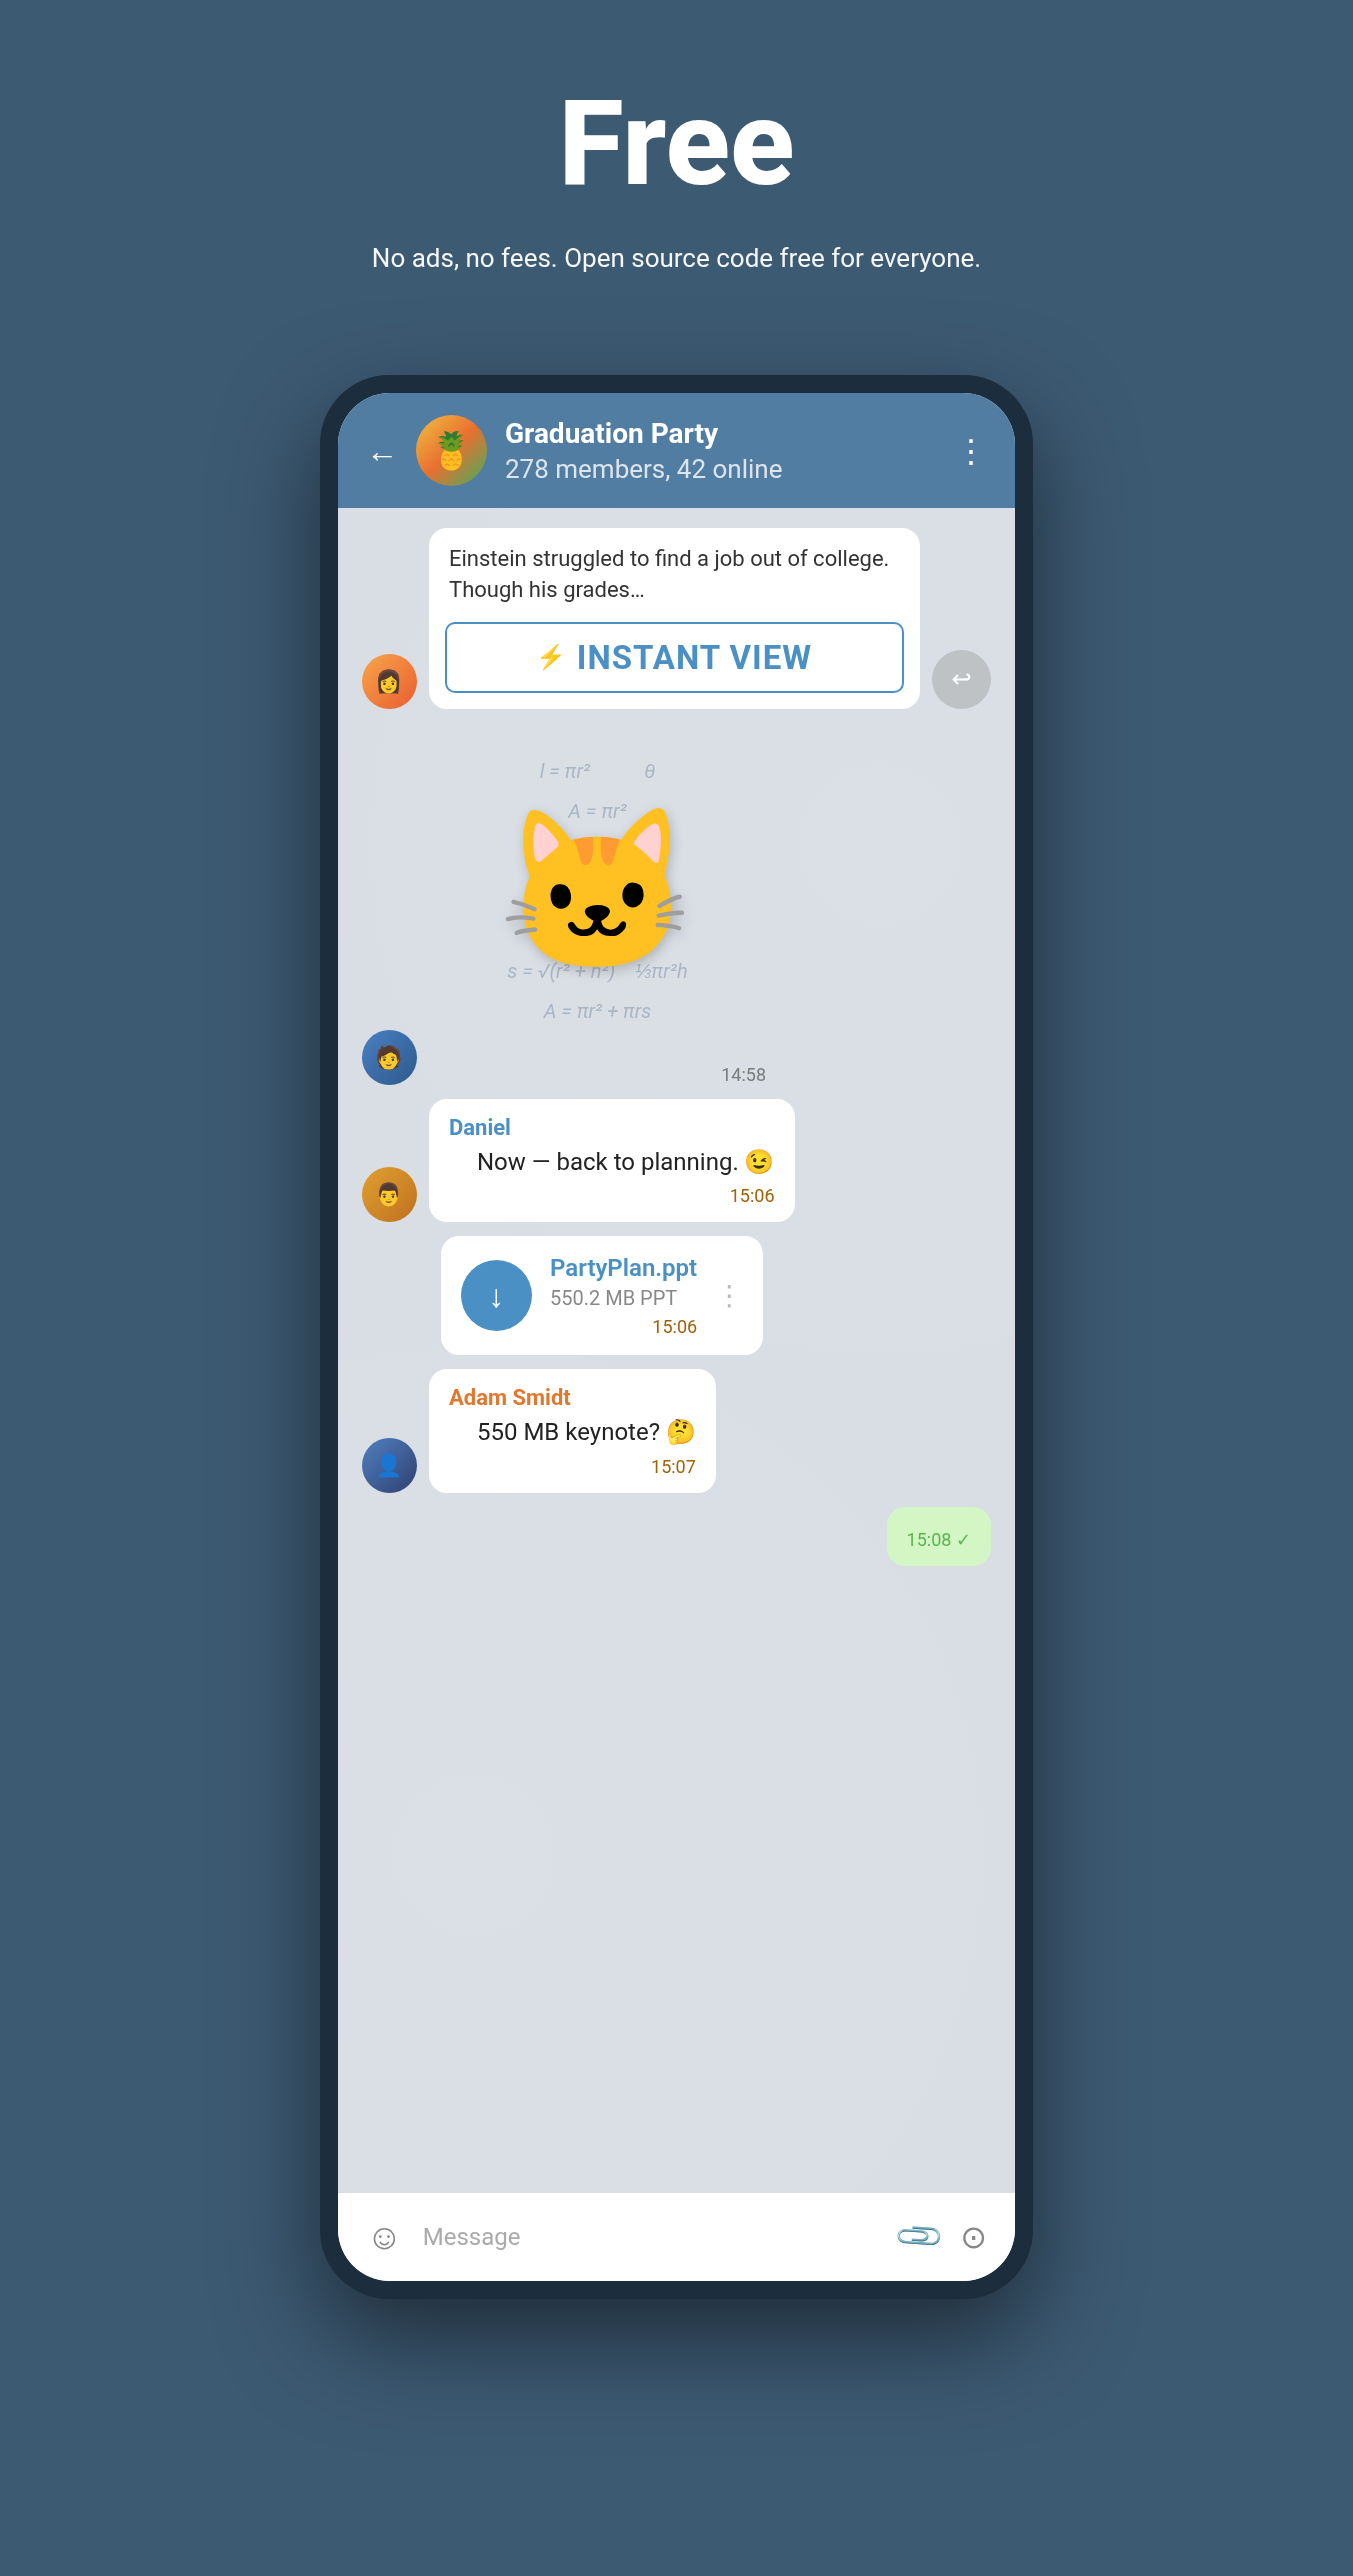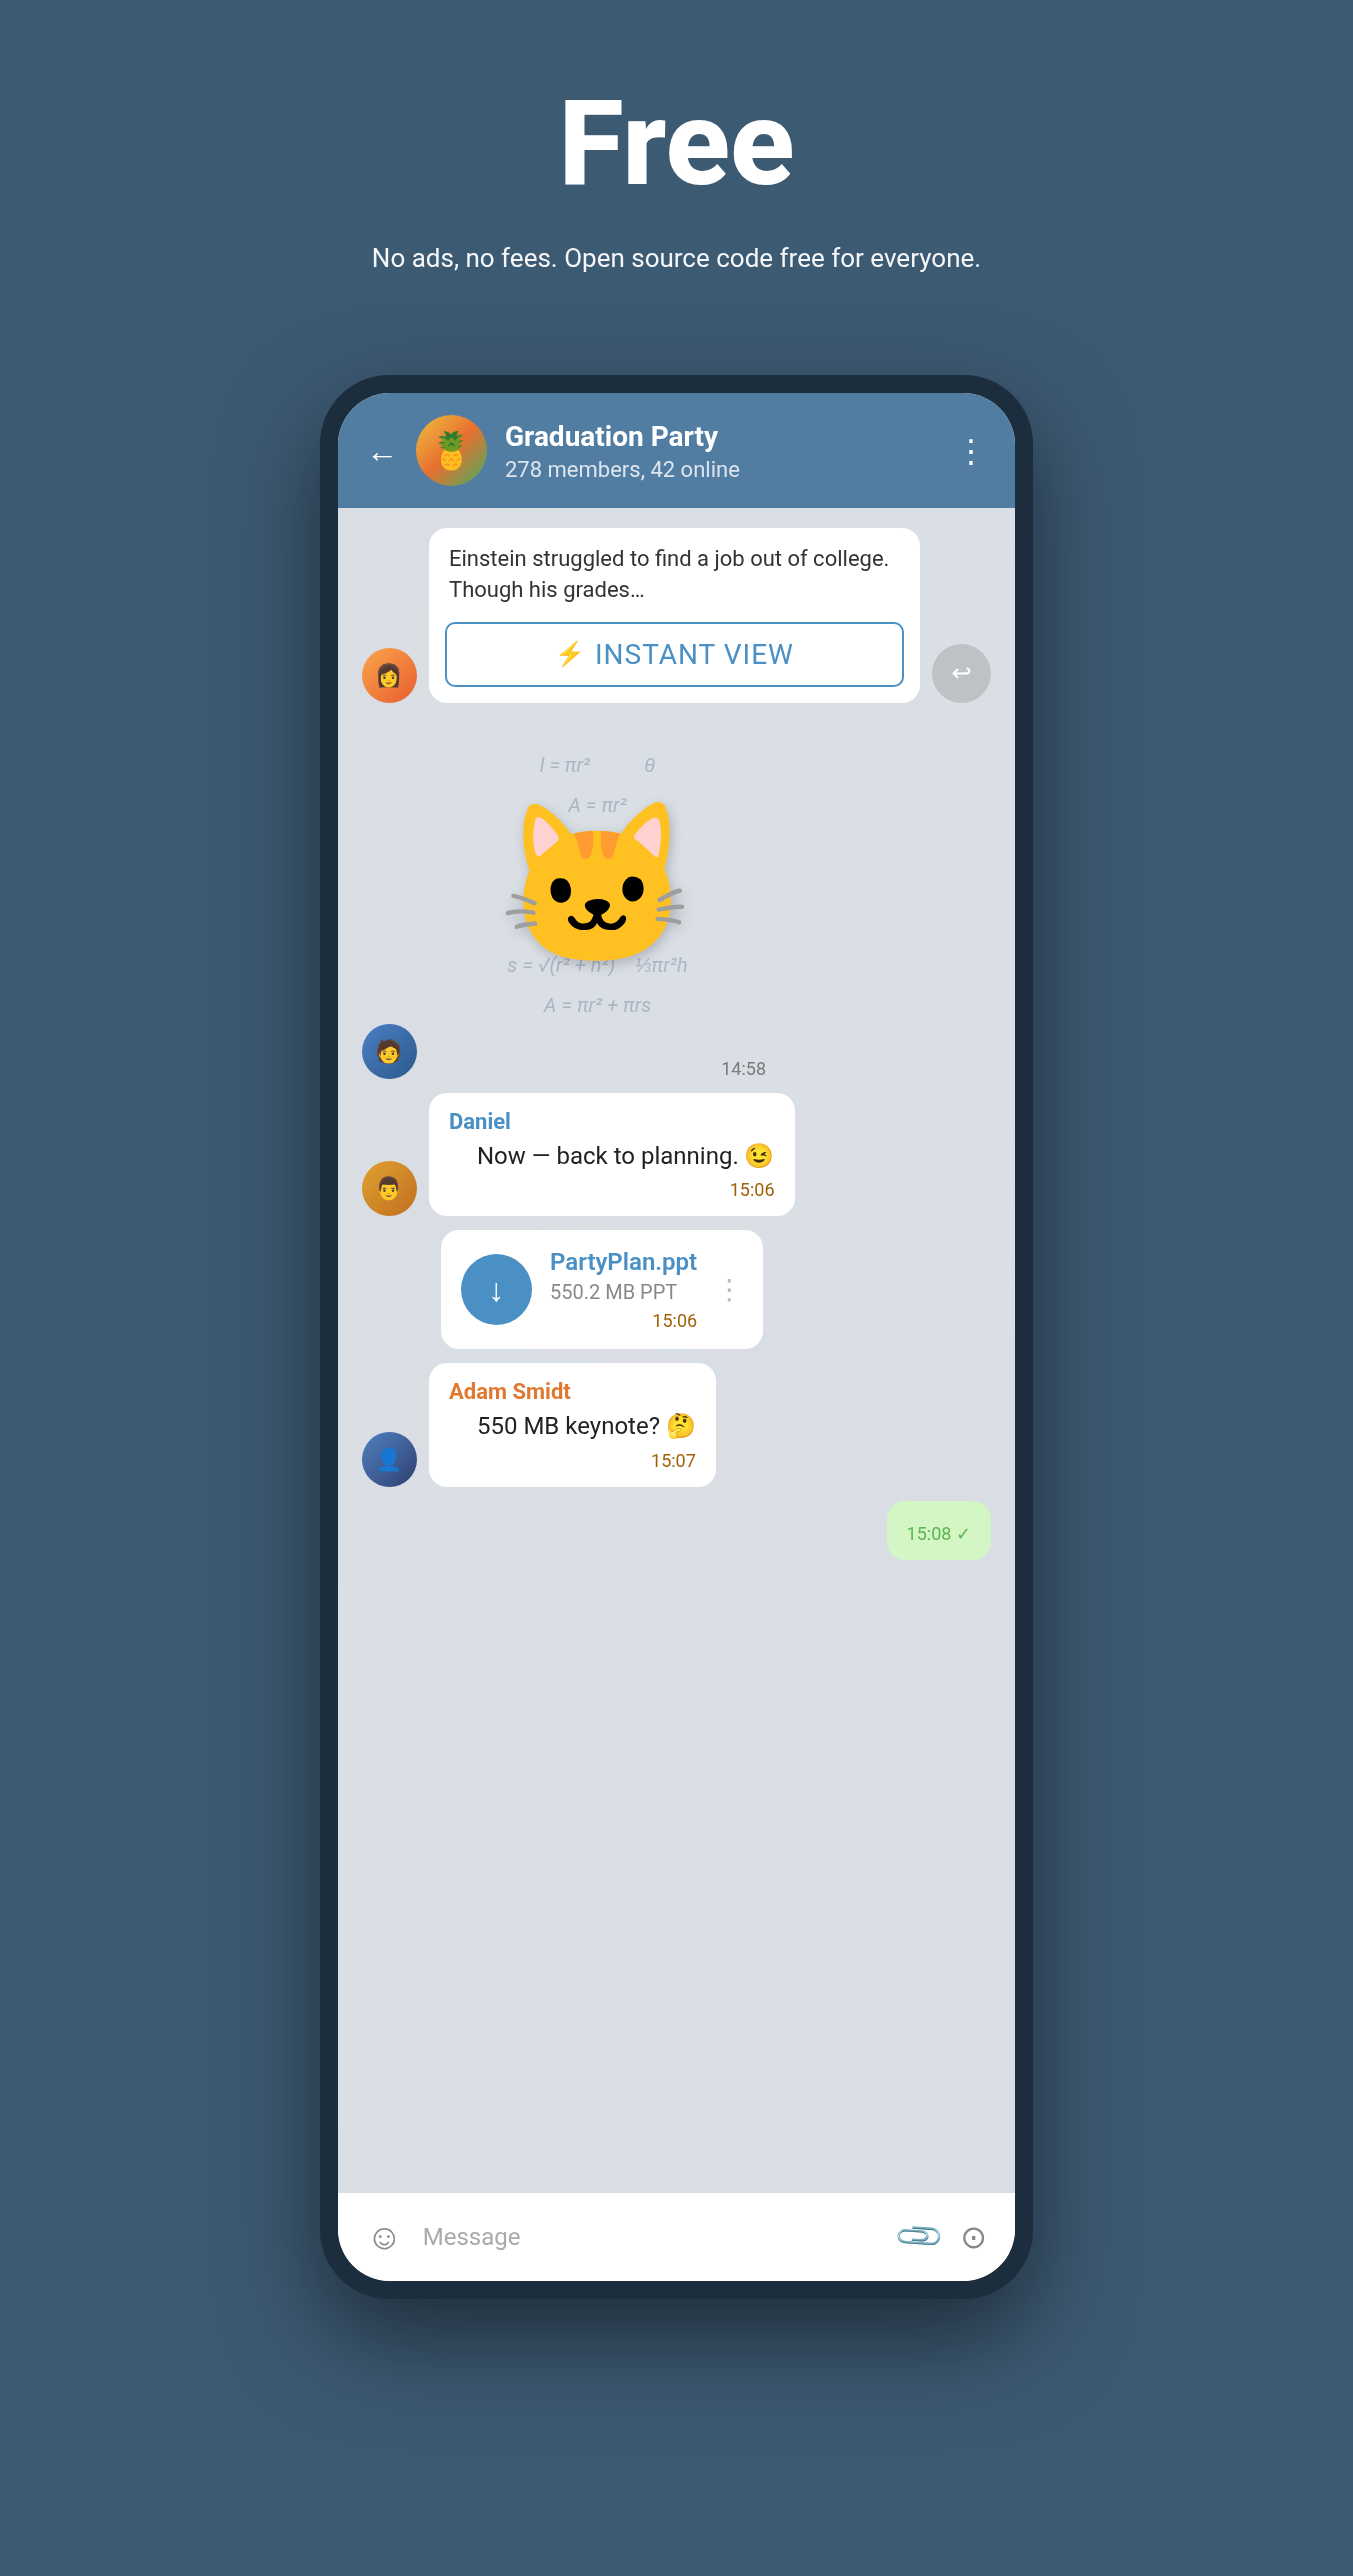--- a/index.html
+++ b/index.html
@@ -86,21 +86,21 @@
     }
     .group-info {
       flex: 1;
     }
     .group-name {
       font-size: 28px;
       font-weight: 700;
       color: white;
     }
     .group-meta {
-      font-size: 22px;
+      font-size: 26px;
       color: rgba(255,255,255,0.8);
       margin-top: 4px;
     }
     .more-btn {
       color: white;
       font-size: 32px;
       cursor: pointer;
     }
 
     
@@ -197,22 +197,22 @@
       padding: 14px 20px;
       display: flex;
       align-items: center;
       justify-content: center;
       gap: 10px;
       cursor: pointer;
       background: white;
     }
     .instant-view-label {
       color: #4a90c4;
-      font-size: 28px;
-      font-weight: 400;
+      font-size: 33px;
+      font-weight: 700;
       letter-spacing: 1px;
     }
     .lightning {
       color: #4a90c4;
       font-size: 24px;
     }
     .share-btn {
       width: 59px;
       height: 59px;
       background: rgba(150,150,150,0.4);

